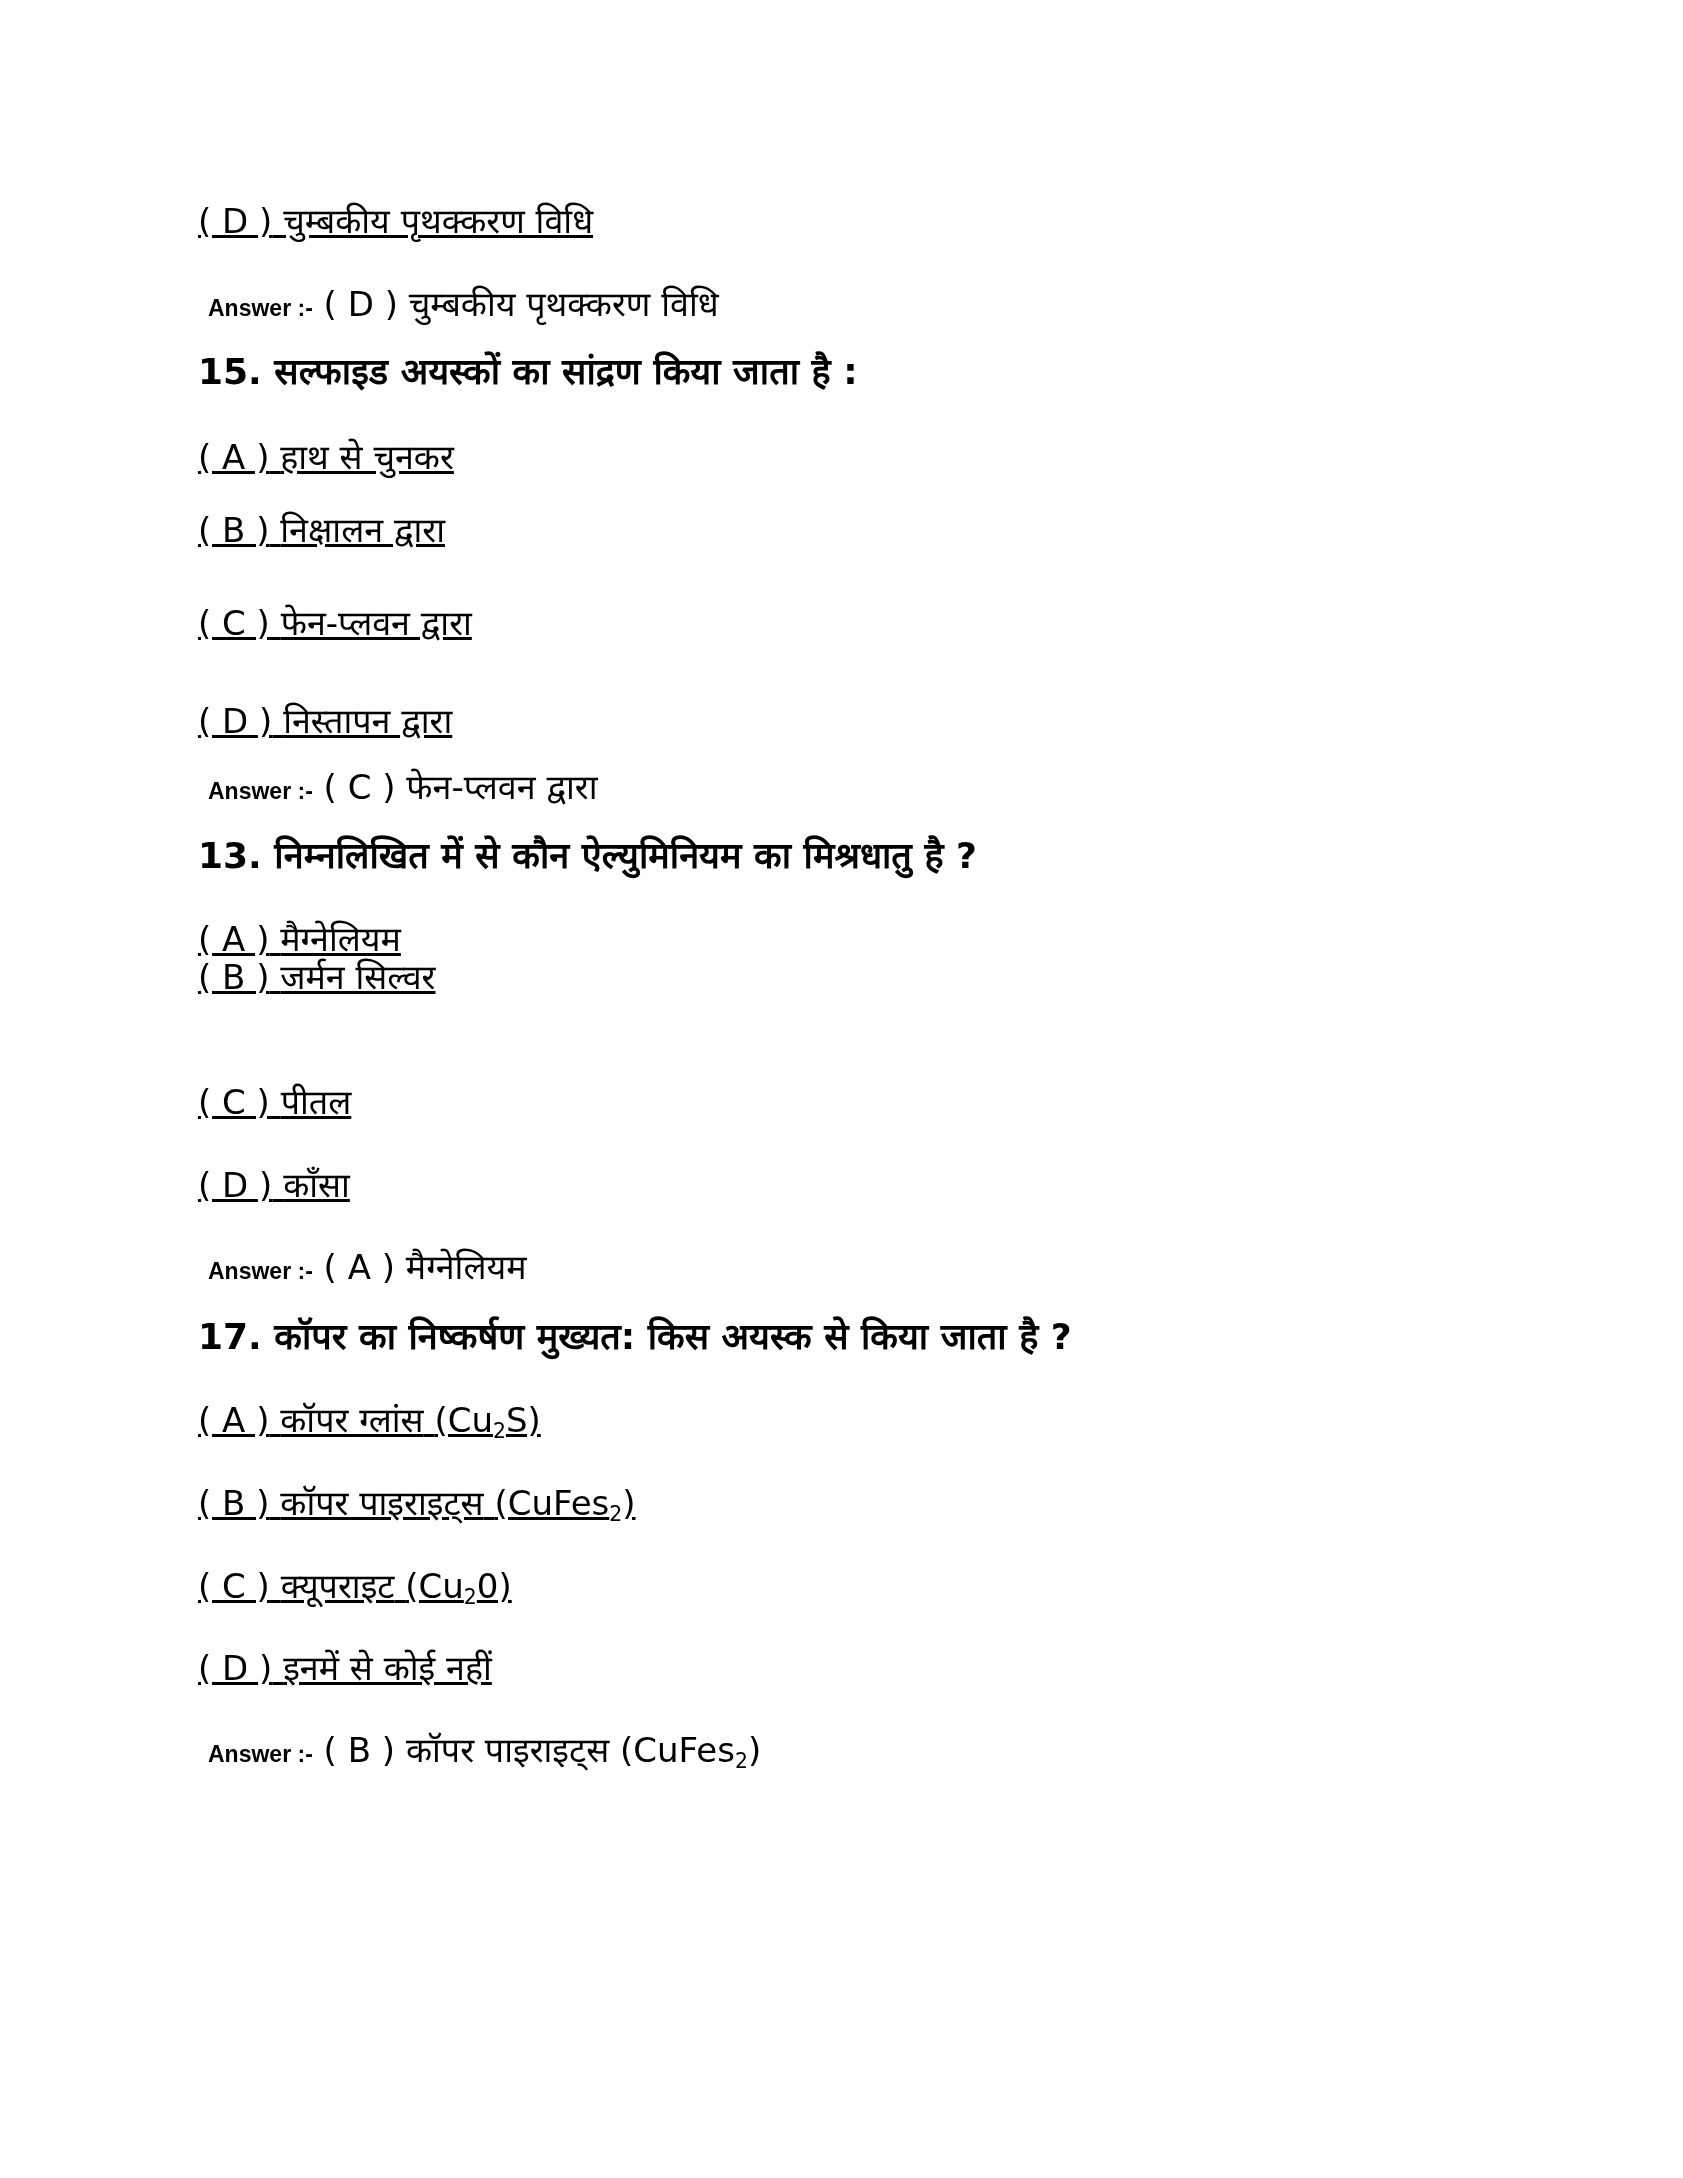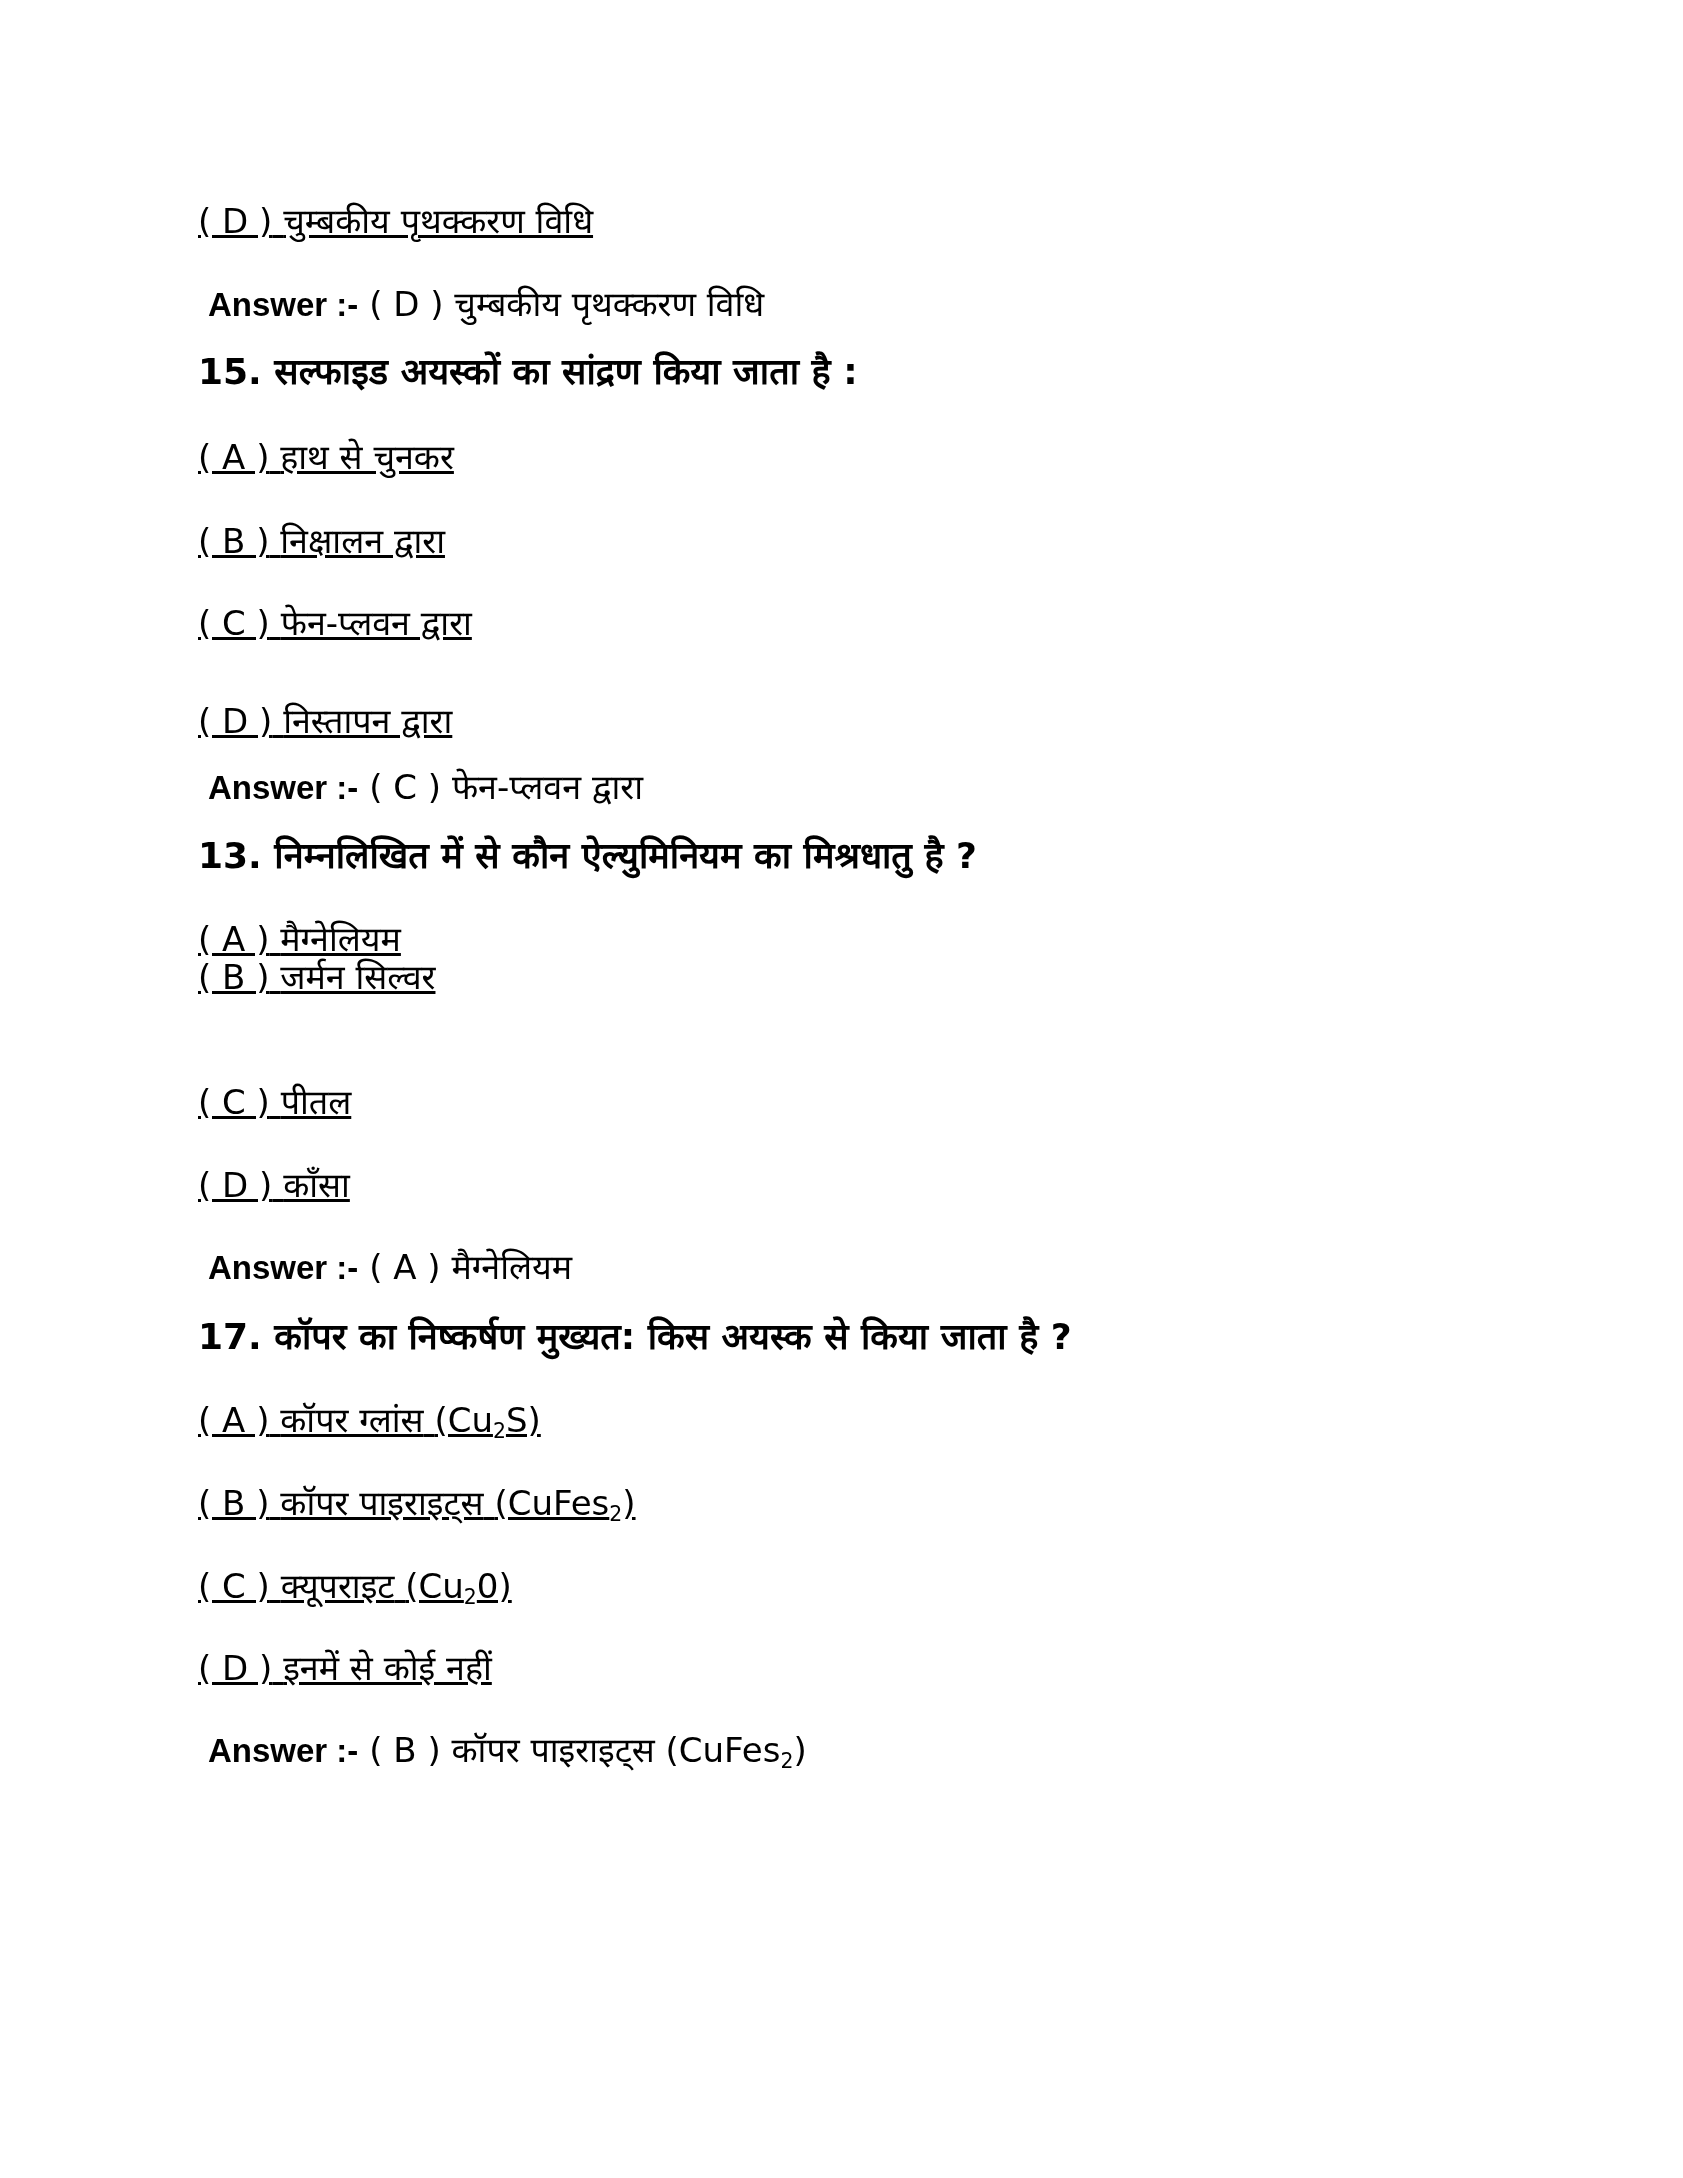--- a/index.html
+++ b/index.html
@@ -1,21 +1,21 @@
 <!DOCTYPE html>
 <html><head>
 <meta charset="utf-8">
 <style>
   html, body { margin:0; padding:0; background:#ffffff; }
   body { width:1683px; height:2178px; position:relative; overflow:hidden;
          font-family:"DejaVu Sans", "Liberation Sans", sans-serif; color:#000; }
   .line { position:absolute; white-space:nowrap; line-height:1; }
   .opt { left:198px; font-size:34px;text-decoration:underline; }
   .ans { left:208px; font-size:34px; }
-  .ans .lbl { font-family:"Liberation Sans", sans-serif; font-weight:bold; font-size:33px; }
+  .ans .lbl { font-family:"Liberation Sans", sans-serif; font-weight:bold; font-size:23px; }
   .q { left:198px; font-size:36px; font-weight:bold; }
   sub { font-size:60%; vertical-align:-0.3em; line-height:0; }
 </style>
 </head>
 <body>
 
 <div class="line opt" style="top:204px">
   <span>( D )</span>
   <span>चुम्बकीय पृथक्करण विधि</span>
 </div>
@@ -26,21 +26,21 @@
 </div>
 
 <div class="line q" style="top:354px">
   <span>15.</span>
   <span>सल्फाइड अयस्कों का सांद्रण किया जाता है :</span>
 </div>
 <div class="line opt" style="top:440px">
   <span>( A )</span>
   <span>हाथ से चुनकर</span>
 </div>
-<div class="line opt" style="top:524px">
+<div class="line opt" style="top:513px">
   <span>( B )</span>
   <span>निक्षालन द्वारा</span>
 </div>
 <div class="line opt" style="top:606px">
   <span>( C )</span>
   <span>फेन-प्लवन द्वारा</span>
 </div>
 <div class="line opt" style="top:704px">
   <span>( D )</span>
   <span>निस्तापन द्वारा</span>

